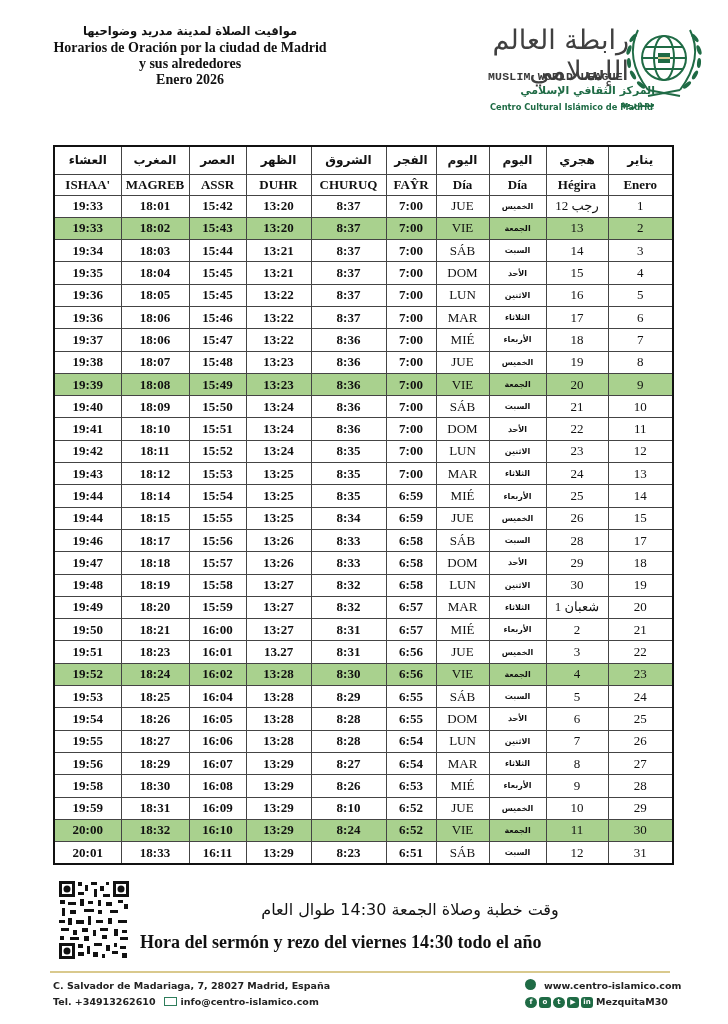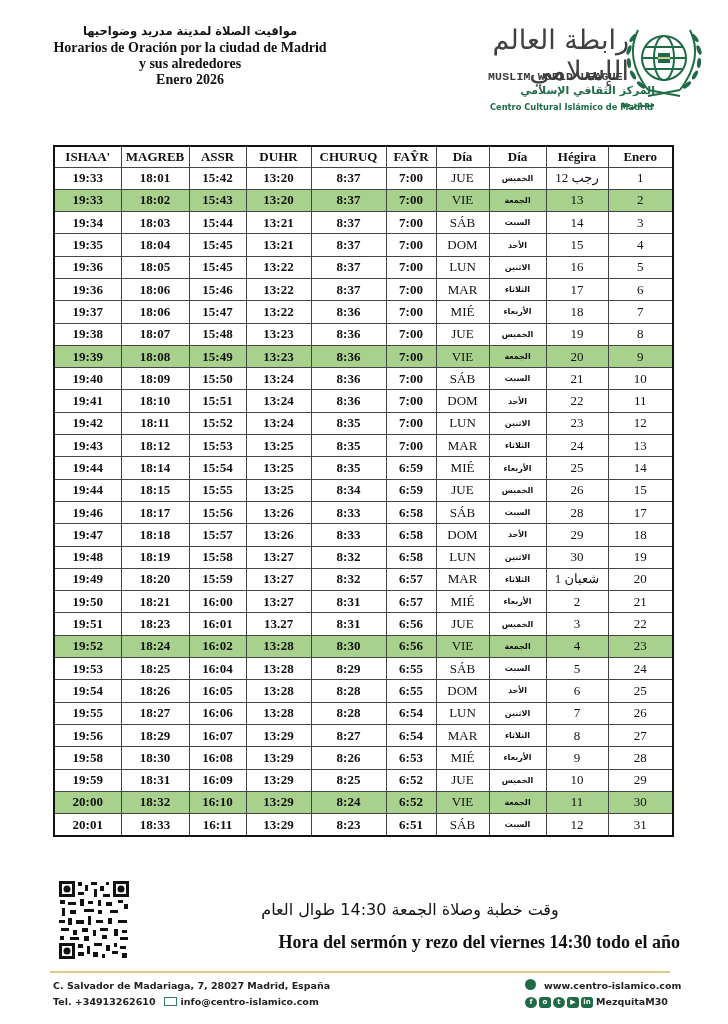--- a/index.html
+++ b/index.html
@@ -24,21 +24,21 @@
   th.ar { font-family: "DejaVu Sans", sans-serif; font-size: 12px; height: 28px; }
   th.es { font-size: 13px; height: 21px; }
   td.ar-day { font-family: "DejaVu Sans", sans-serif; font-size: 8px; }
   td.es-day { font-weight: normal; font-size: 13px; }
   td.hijri { font-weight: normal; font-size: 13px; }
   td.num { font-weight: normal; font-size: 13px; }
   tr.fri td { background: #a9d18e; }
 
   .qr { position: absolute; left: 58px; top: 880px; width: 72px; height: 80px; }
   .friday-ar { position: absolute; left: 140px; top: 900px; width: 540px; text-align: center; font-family: "DejaVu Sans", sans-serif; font-size: 16px; direction: rtl; }
-  .friday-es { position: absolute; left: 140px; top: 932px; width: 540px; text-align: right; font-family: "Liberation Serif", serif; font-weight: bold; font-size: 18px; }
+  .friday-es { position: absolute; left: 140px; top: 932px; width: 540px; text-align: left; font-family: "Liberation Serif", serif; font-weight: bold; font-size: 18px; }
 
   .divider { position: absolute; left: 50px; top: 971px; width: 620px; height: 2px; background: #d9c98d; }
   .addr { position: absolute; left: 53px; top: 978px; font-family: "DejaVu Sans", sans-serif; font-size: 9.5px; font-weight: bold; color: #222; line-height: 16px; }
   .addr .mail { display: inline-block; width: 13px; height: 9px; border: 1.5px solid #2e7d5b; position: relative; top: 1px; margin: 0 4px 0 8px; }
   .web { position: absolute; left: 517px; top: 978px; font-family: "DejaVu Sans", sans-serif; font-size: 9.5px; font-weight: bold; color: #222; line-height: 16px; margin-left: 8px; }
   .web .globe { display: inline-block; width: 11px; height: 11px; border-radius: 50%; background: #1f6b45; vertical-align: -1px; margin-right: 8px; }
   .social { display: inline-flex; gap: 2px; vertical-align: middle; margin-right: 3px; }
   .social span { display: inline-block; width: 12px; height: 11px; background: #1f6b45; border-radius: 3px; color: #fff; font-size: 7px; text-align: center; line-height: 11px; }
   .social span.round { border-radius: 50%; }
 </style>
@@ -94,20 +94,32 @@
         <col style="width:65px">
       <col style="width:75px">
         <col style="width:50px">
         <col style="width:53px">
         <col style="width:57px">
       <col style="width:62px">
         <col style="width:65px">
     </colgroup>
     <thead>
       <tr>
+        <th class="ar">العشاء</th>
+        <th class="ar">المغرب</th>
+        <th class="ar">العصر</th>
+        <th class="ar">الظهر</th>
+        <th class="ar">الشروق</th>
+        <th class="ar">الفجر</th>
+        <th class="ar">اليوم</th>
+        <th class="ar">اليوم</th>
+        <th class="ar">هجري</th>
+        <th class="ar">يناير</th>
+      </tr>
+      <tr>
         <th class="es">ISHAA'</th>
         <th class="es">MAGREB</th>
         <th class="es">ASSR</th>
         <th class="es">DUHR</th>
         <th class="es">CHURUQ</th>
         <th class="es">FAŶR</th>
         <th class="es">Día</th>
         <th class="es">Día</th>
         <th class="es">Hégira</th>
         <th class="es" style="font-size:13px">Enero</th>
@@ -436,21 +448,21 @@
           <td class="es-day">MIÉ</td>
           <td class="ar-day">الأربعاء</td>
           <td class="hijri">9</td>
           <td class="num">28</td>
         </tr>
         <tr>
           <td>19:59</td>
           <td>18:31</td>
           <td>16:09</td>
           <td>13:29</td>
-          <td>8:25</td>
+          <td>8:10</td>
           <td>6:52</td>
           <td class="es-day">JUE</td>
           <td class="ar-day">الخميس</td>
           <td class="hijri">10</td>
           <td class="num">29</td>
         </tr>
         <tr class="fri">
           <td>20:00</td>
           <td>18:32</td>
           <td>16:10</td>

